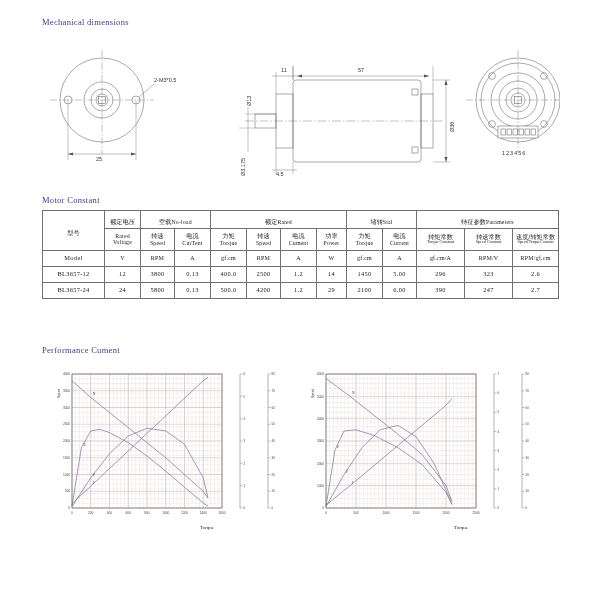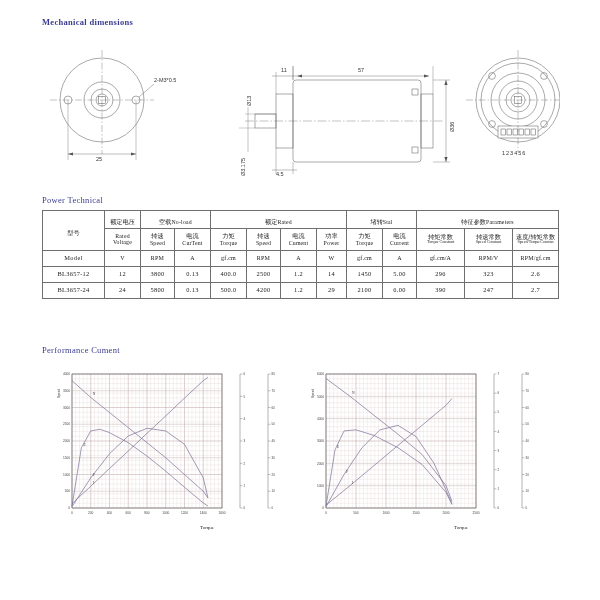--- a/index.html
+++ b/index.html
@@ -25,21 +25,21 @@
 
   
   .section-head {
     position: absolute;
     font-family: "Liberation Serif", serif;
     font-size: 8.5px;
     color: #3b3c8f;
     letter-spacing: 0.3px;
     white-space: nowrap;
   }
-  #head-mech { left: 42px; top: 17px; font-weight: bold; }
+  #head-mech { left: 42px; top: 17px; }
   #head-motor { left: 42px; top: 195px; }
   #head-perf { left: 42px; top: 345px; }
 
   
   .mech-area {
     position: absolute;
     left: 40px; top: 32px;
     width: 520px; height: 150px;
   }
   .draw-label {
@@ -244,21 +244,21 @@
     <div class="draw-label" style="left:241px; top:35px;">11</div>
     <div class="draw-label" style="left:318px; top:35px;">57</div>
     <div class="draw-label" style="left:236px; top:139px;">4.5</div>
     <div class="draw-label vert" style="left:206px; top:74px;">Ø13</div>
     <div class="draw-label vert" style="left:200px; top:144px;">Ø3.175</div>
     <div class="draw-label vert" style="left:409px; top:100px;">Ø36</div>
 
     <div class="draw-label" style="left:462px; top:118px; letter-spacing:1px;">123456</div>
   </div>
 
-  <div class="section-head" id="head-motor">Power Technical</div>
+  <div class="section-head" id="head-motor">Motor Constant</div>
 
   <div class="tbl-wrap">
     <table class="motor">
       <colgroup>
         <col style="width:62px">
           <col style="width:36px">
           <col style="width:34px">
           <col style="width:36px">
         <col style="width:36px">
           <col style="width:34px">

